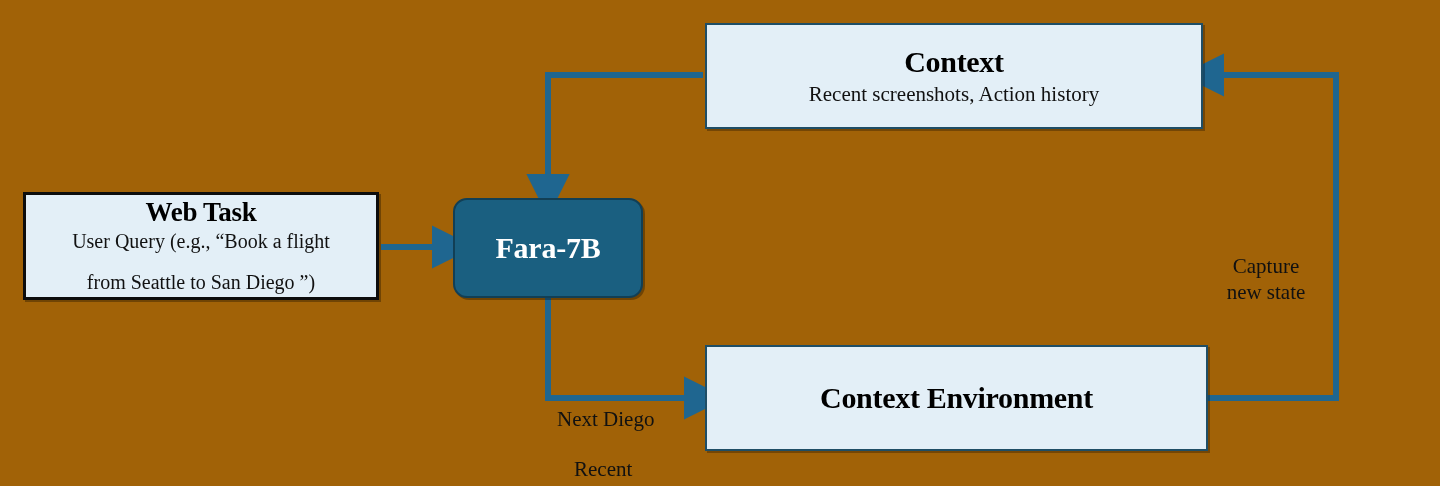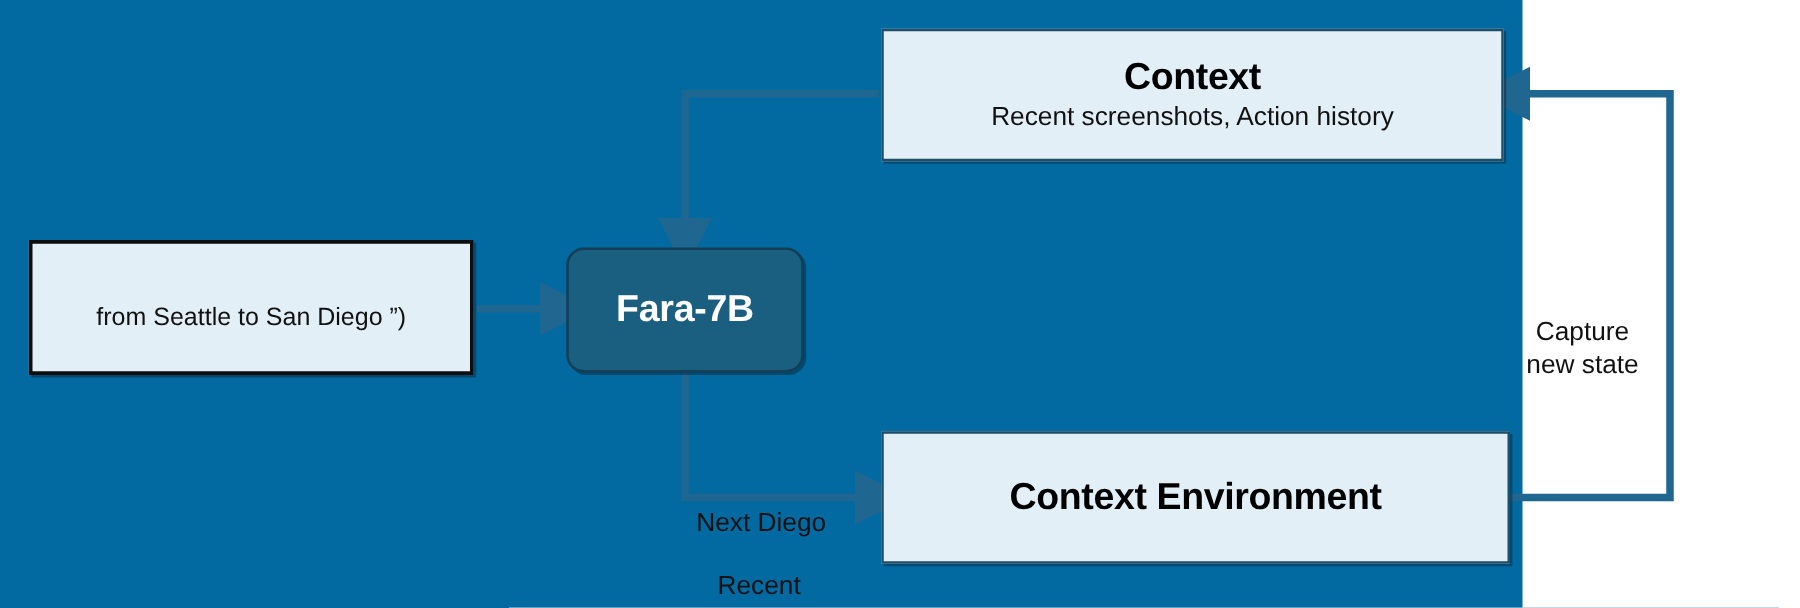--- a/index.html
+++ b/index.html
@@ -8,23 +8,24 @@
     background: #ffffff;
   }
   body {
     width: 1440px;
     height: 486px;
     font-family: "Liberation Sans", sans-serif;
     overflow: hidden;
   }
   #canvas {
     position: relative;
-    width: 1218px;
+    width: 1440px;
     height: 486px;
-    background: #0369a1;
+    background: #a16207;
+    font-family: Liberation Serif, serif;
   }
 
   
   #connectors {
     position: absolute;
     left: 0;
     top: 0;
     width: 1440px;
     height: 486px;
     pointer-events: none;
@@ -176,20 +177,22 @@
 
     <path d="M 1207 398 L 1336 398 L 1336 75 L 1218 75" stroke="#1f6690" stroke-width="6" fill="none" stroke-linejoin="miter" marker-end="url(#arrowLeft)"></path>
   </svg>
 
   <div id="node-context" class="node node-rect">
     <div class="title-lg">Context</div>
     <div class="subtitle">Recent screenshots, Action history</div>
   </div>
 
   <div id="node-webtask" class="node node-rect-black">
+    <div class="title-md">Web Task</div>
+    <div class="subtitle-wrap">User Query (e.g., “Book a flight</div>
     <div class="subtitle-wrap" style="margin-top:16px;">from Seattle to San Diego ”)</div>
   </div>
 
   <div id="node-fara" class="node node-pill">
     <div class="pill-label">Fara-7B</div>
   </div>
 
   <div id="node-browser" class="node node-rect">
     <div class="title-lg">Context Environment</div>
   </div>

